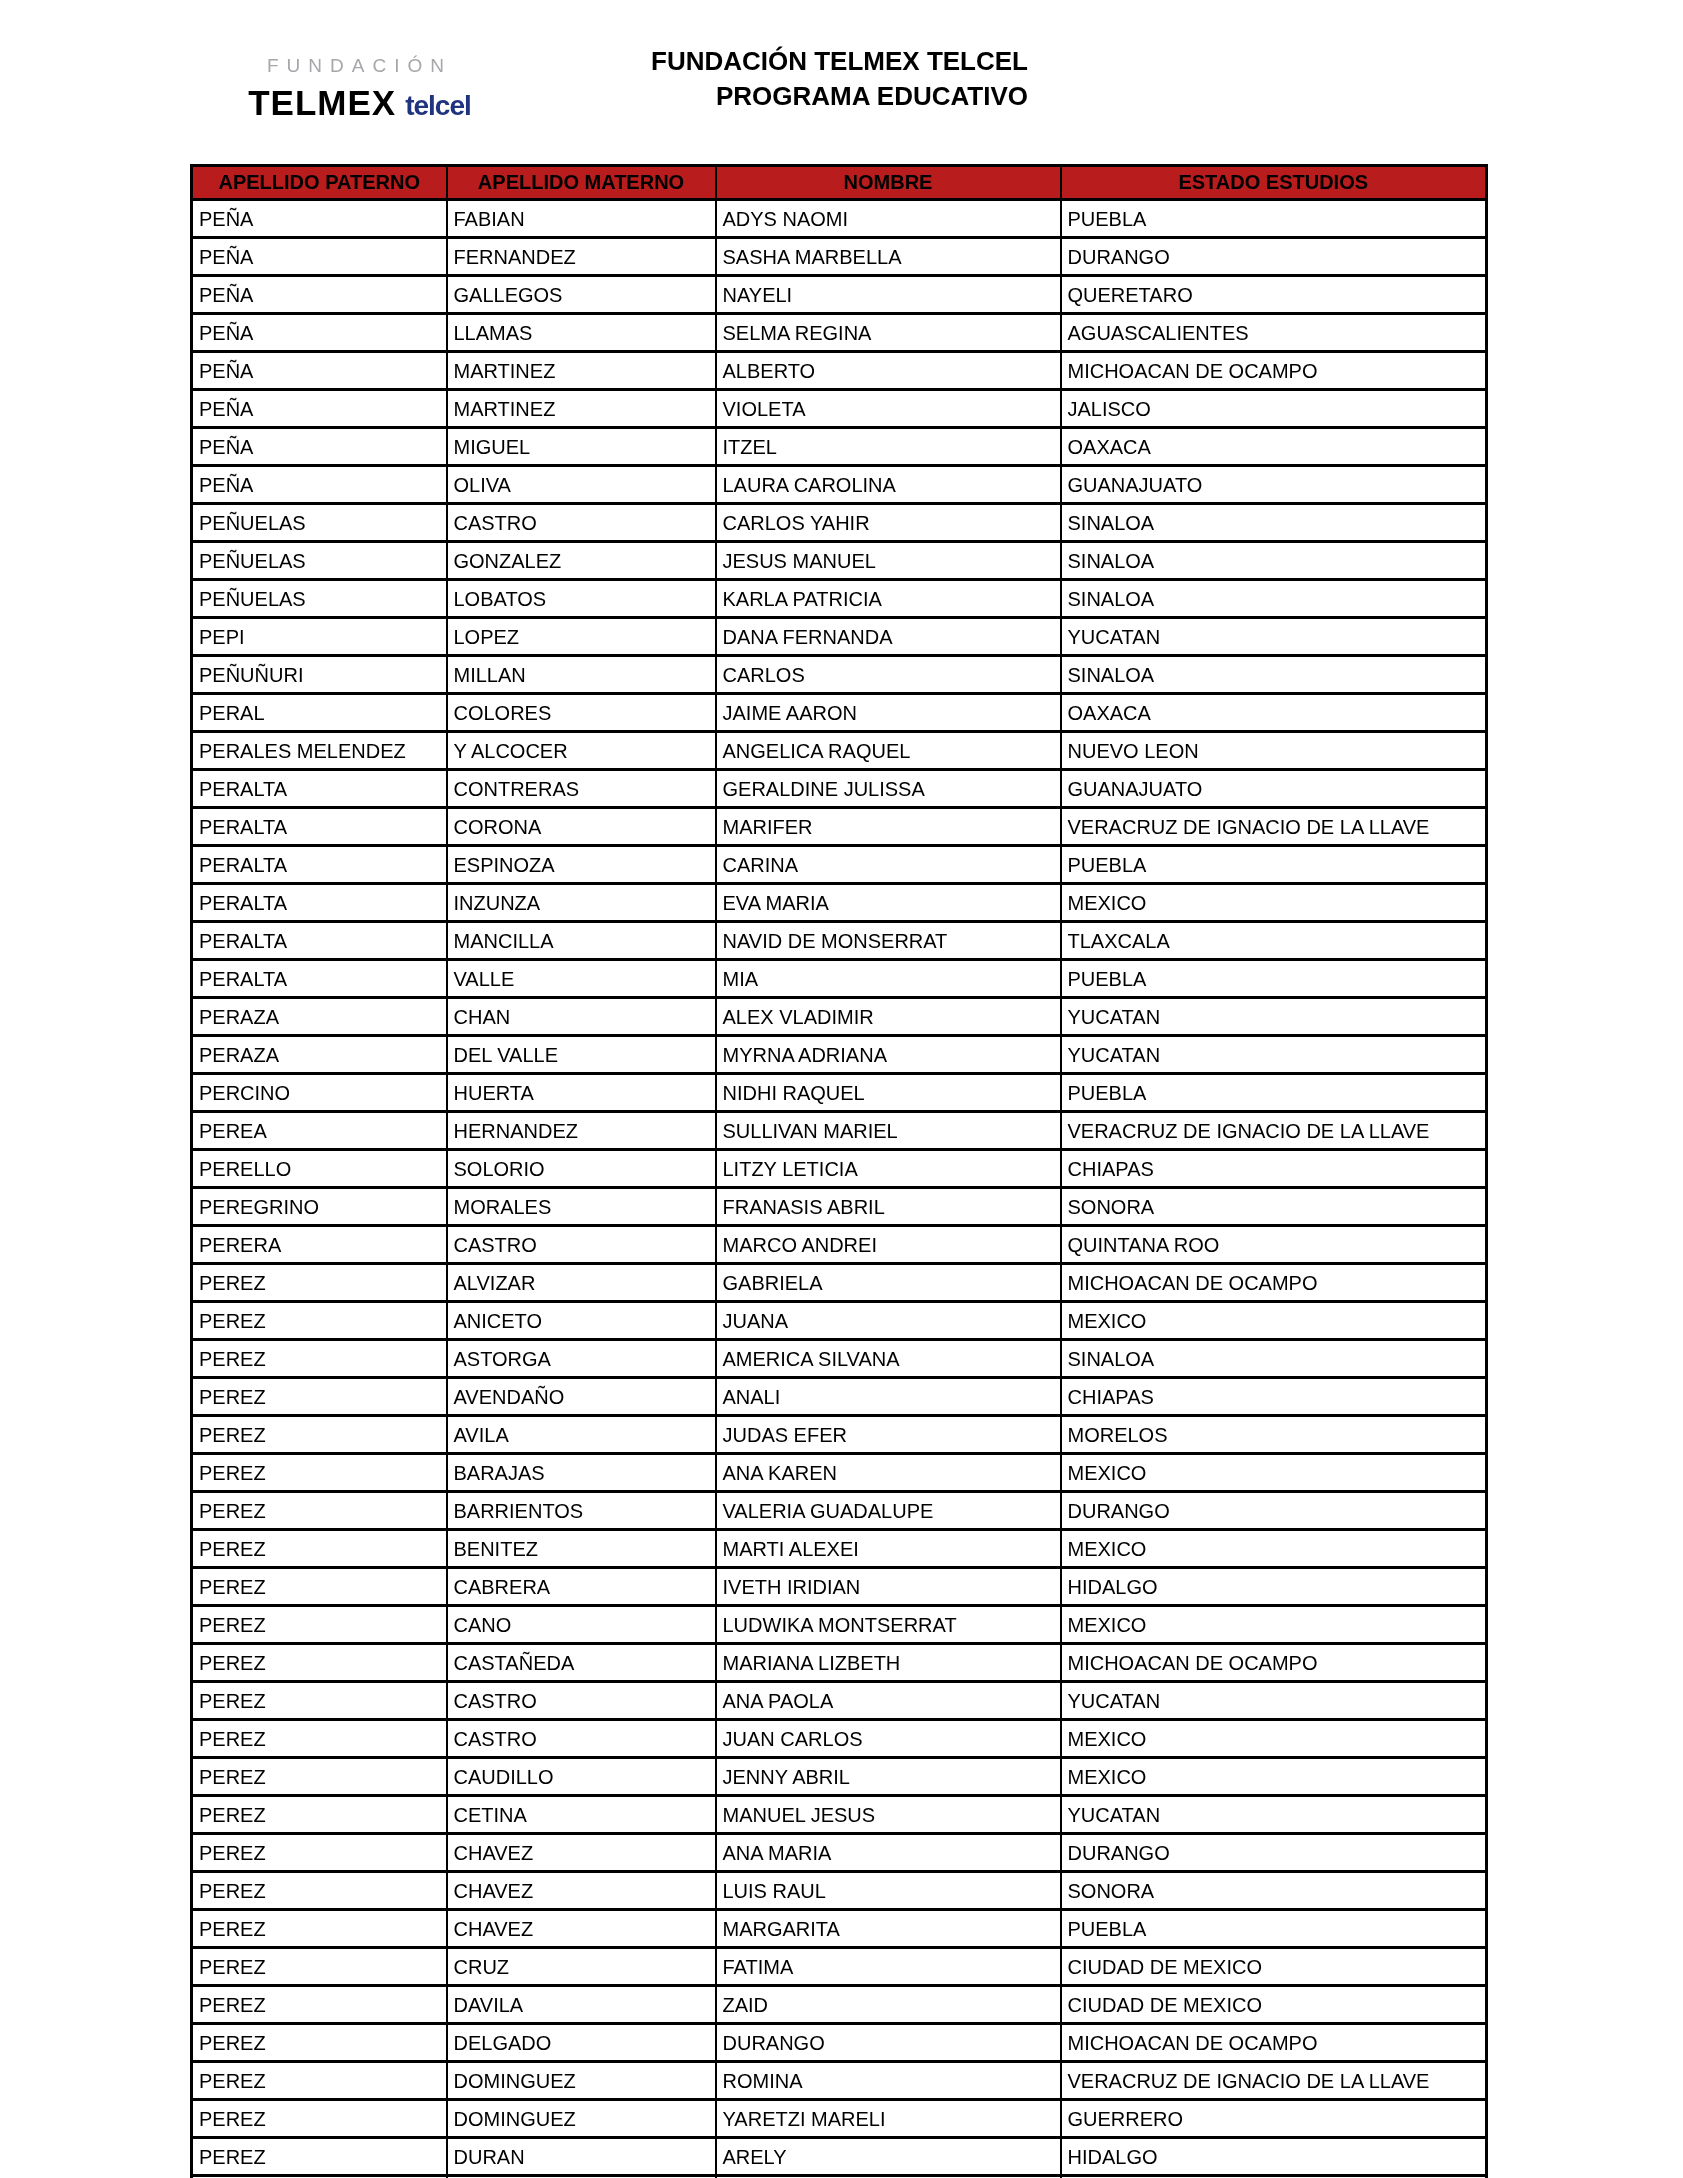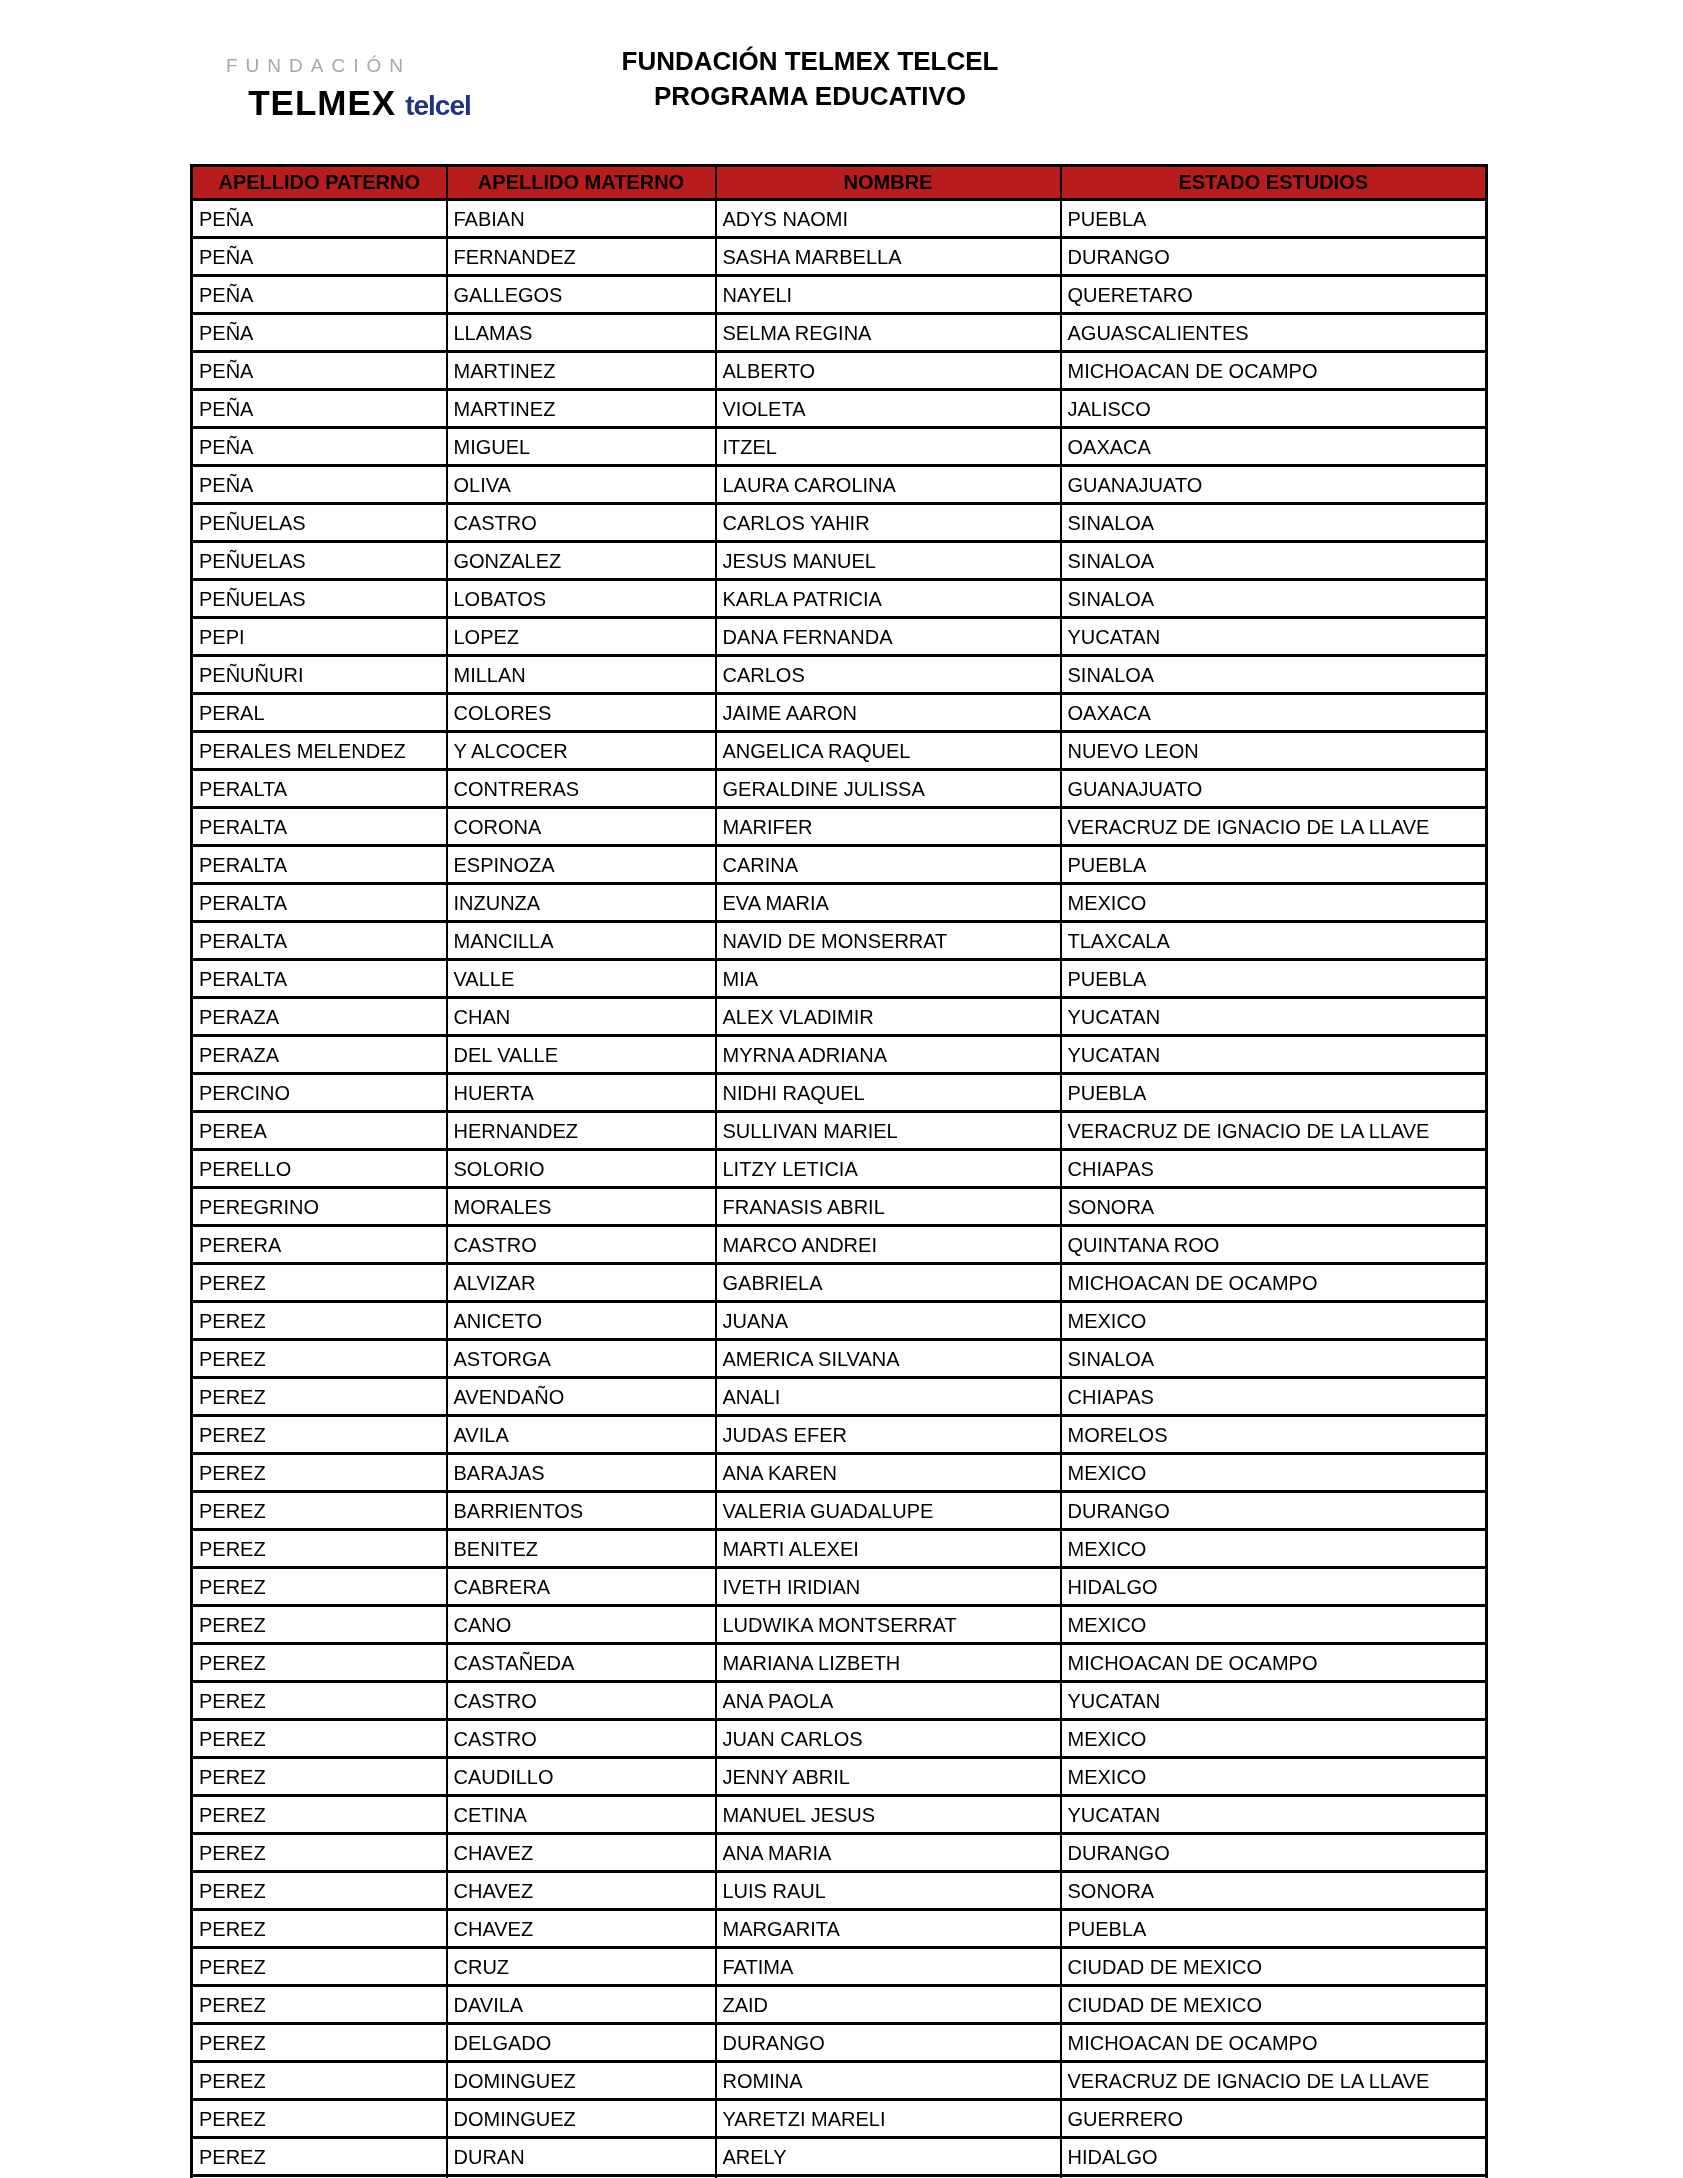--- a/index.html
+++ b/index.html
@@ -16,20 +16,21 @@
     color: #000000;
     overflow: hidden;
   }
 
   
   .logo {
     position: absolute;
     left: 226px;
     top: 55px;
     width: 267px;
+    text-align: center;
   }
   .logo-fundacion {
     font-size: 19px;
     letter-spacing: 8px;
     color: #a5a7aa;
     font-weight: 500;
     white-space: nowrap;
     display: block;
     margin-bottom: 6px;
   }
@@ -52,21 +53,21 @@
     color: #20337f;
     letter-spacing: -1px;
   }
 
   
   .title-block {
     position: absolute;
     left: 592px;
     top: 44px;
     width: 436px;
-    text-align: center;
+    text-align: right;
     font-weight: bold;
     font-size: 26px;
     line-height: 35px;
   }
 
   
   .table-wrap {
     position: absolute;
     left: 190px;
     top: 164px;

